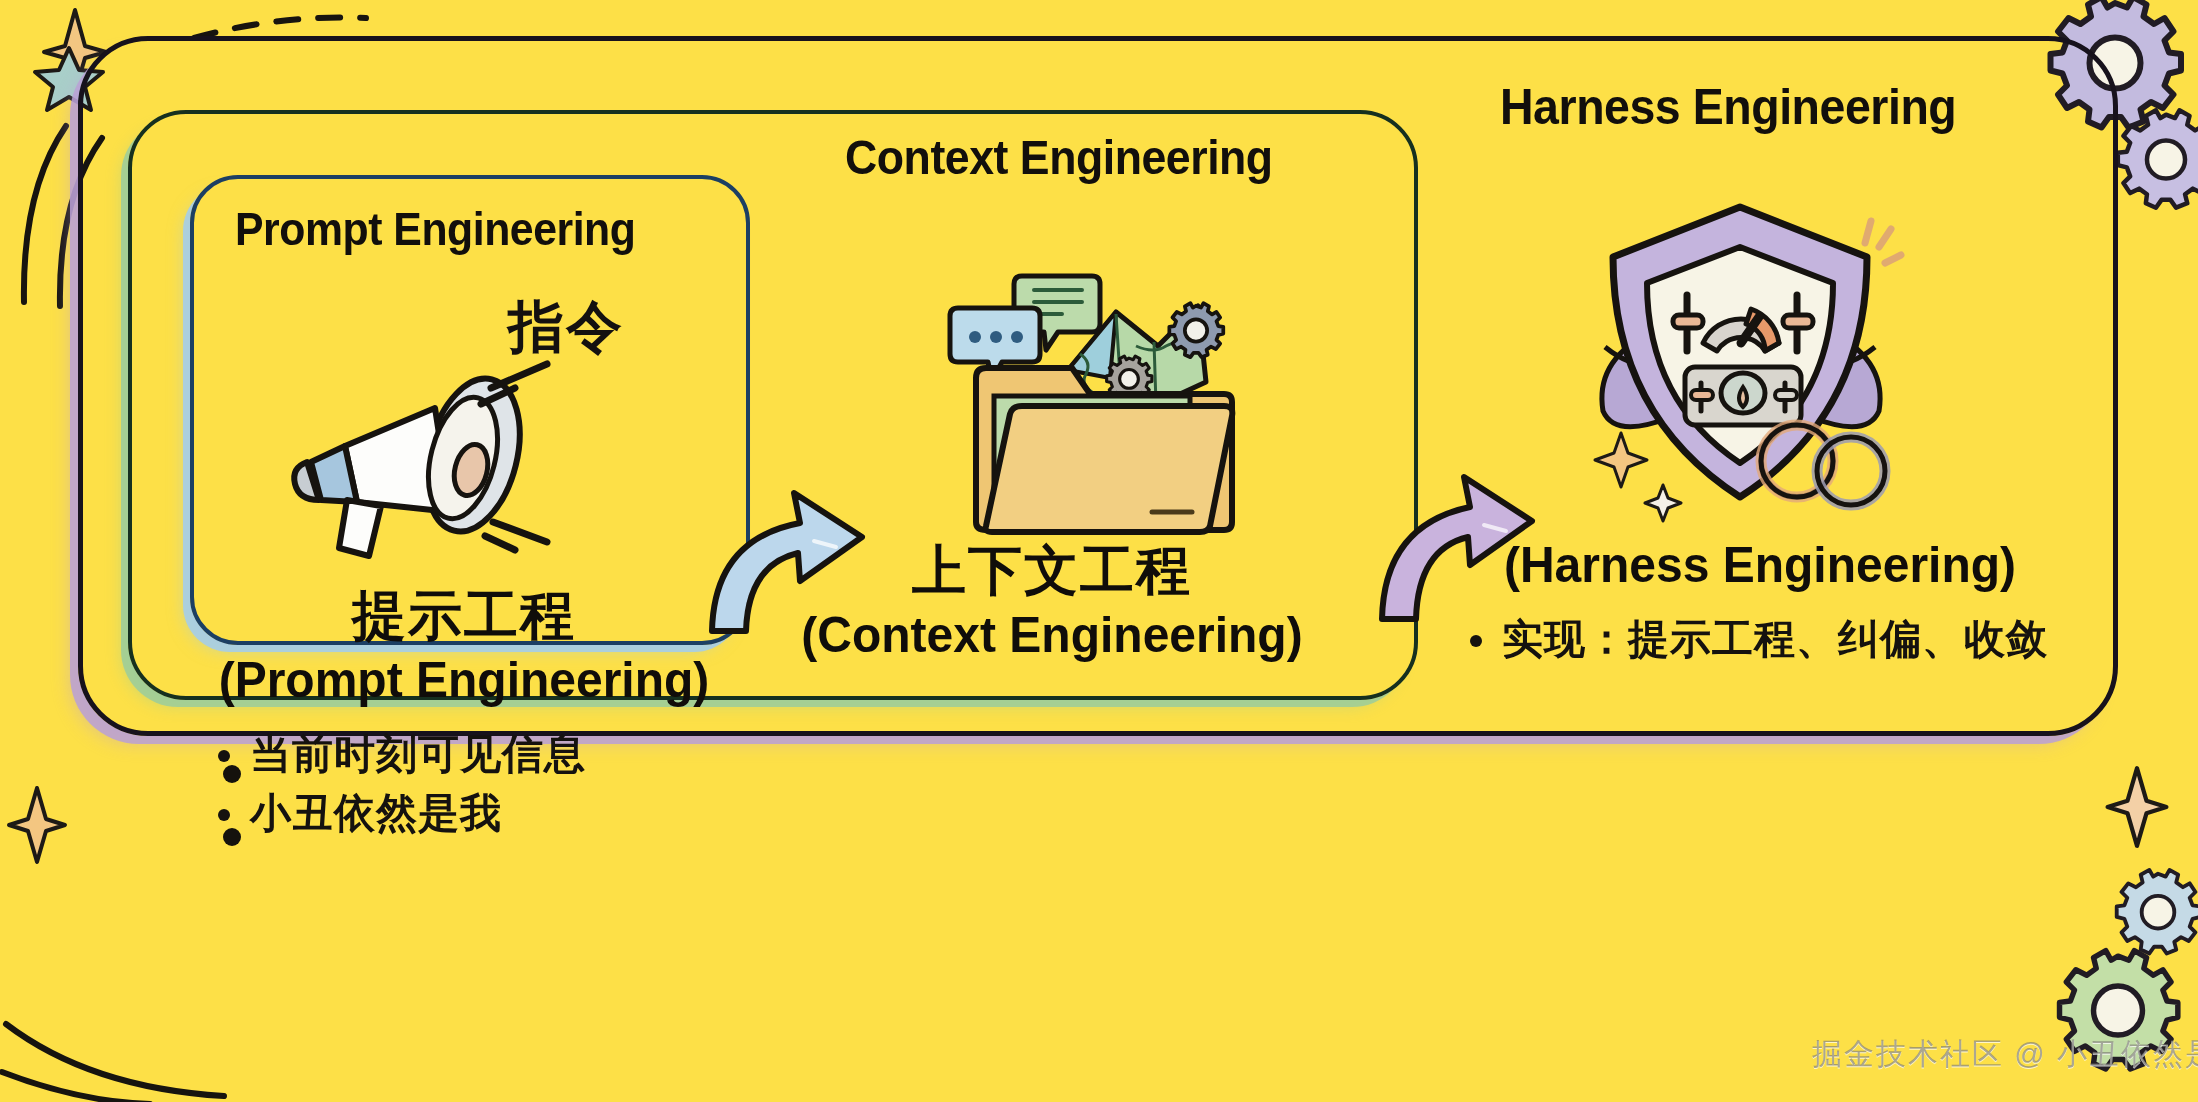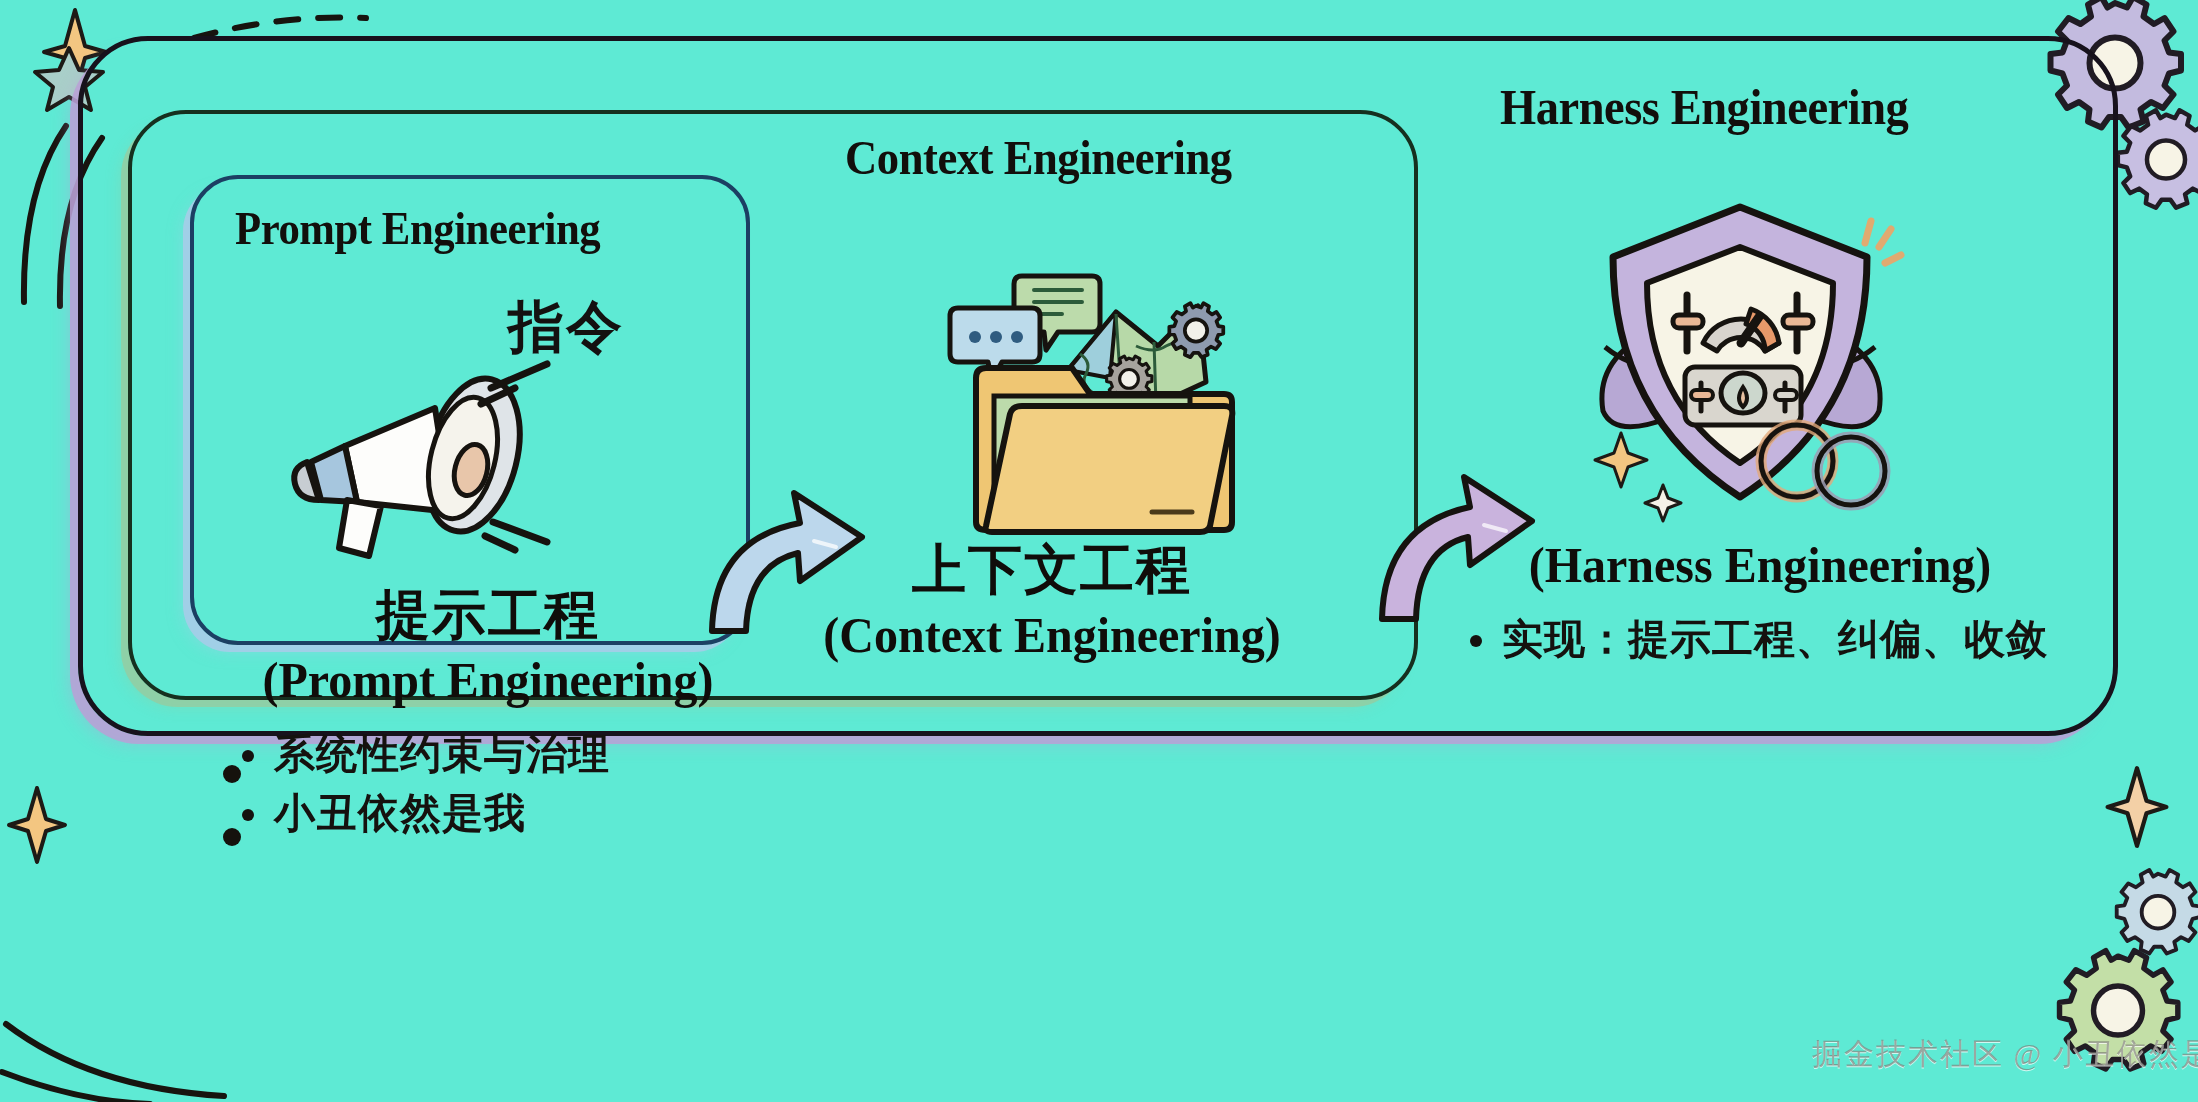--- a/index.html
+++ b/index.html
@@ -4,23 +4,23 @@
 <style>
   html, body {
     margin: 0;
     padding: 0;
     background: #f6f3e4;
   }
   #canvas {
     position: relative;
     width: 2198px;
     height: 1102px;
-    background: #5eead4;
+    background: #fde047;
     overflow: hidden;
-    font-family: Liberation Serif, serif;
+    font-family: Liberation Sans, sans-serif;
     color: #111;
   }
 
   
   .box {
     position: absolute;
     border-radius: 64px;
     box-sizing: border-box;
   }
   #outer-box {
@@ -96,21 +96,21 @@
   }
   ul.bullets li::before {
     content: "";
     position: absolute;
     left: 12px; top: 22px;
     width: 12px; height: 12px;
     background: #15120f;
     border-radius: 50%;
   }
 
-  #col-prompt  { left: 208px; top: 585px; width: 560px; }
+  #col-prompt  { left: 184px; top: 585px; width: 560px; }
   #col-prompt ul.bullets { margin-left: 22px; }
   #col-context { left: 752px; top: 540px; width: 600px; }
   #col-context ul.bullets { margin-left: 0px; }
   #col-harness { left: 1440px; top: 530px; width: 640px; }
   #col-harness ul.bullets { margin-left: 18px; }
 
   
   #instr-label {
     position: absolute;
     left: 508px; top: 290px;
@@ -328,21 +328,21 @@
     <svg width="190" height="180" viewBox="0 0 190 180">
       <path d="M24 174 Q 26 80 112 62 L106 32 L174 76 L112 120 L110 92 Q 60 104 58 174 Z" fill="#c9b3dd" stroke="#16130f" stroke-width="6" stroke-linejoin="round"></path>
       <path d="M126 80 L148 86" fill="none" stroke="#f0e9f6" stroke-width="4" stroke-linecap="round"></path>
     </svg>
   </div>
 
   <div class="col" id="col-prompt">
     <div class="cn-title">提示工程</div>
     <div class="en-title">(Prompt Engineering)</div>
     <ul class="bullets">
-      <li>系统性约束与治理</li>
+      <li>当前时刻可见信息</li>
       <li>小丑依然是我</li>
     </ul>
   </div>
 
   <div class="col" id="col-context">
     <div class="cn-title">上下文工程</div>
     <div class="en-title">(Context Engineering)</div>
   </div>
 
   <div class="col" id="col-harness">

